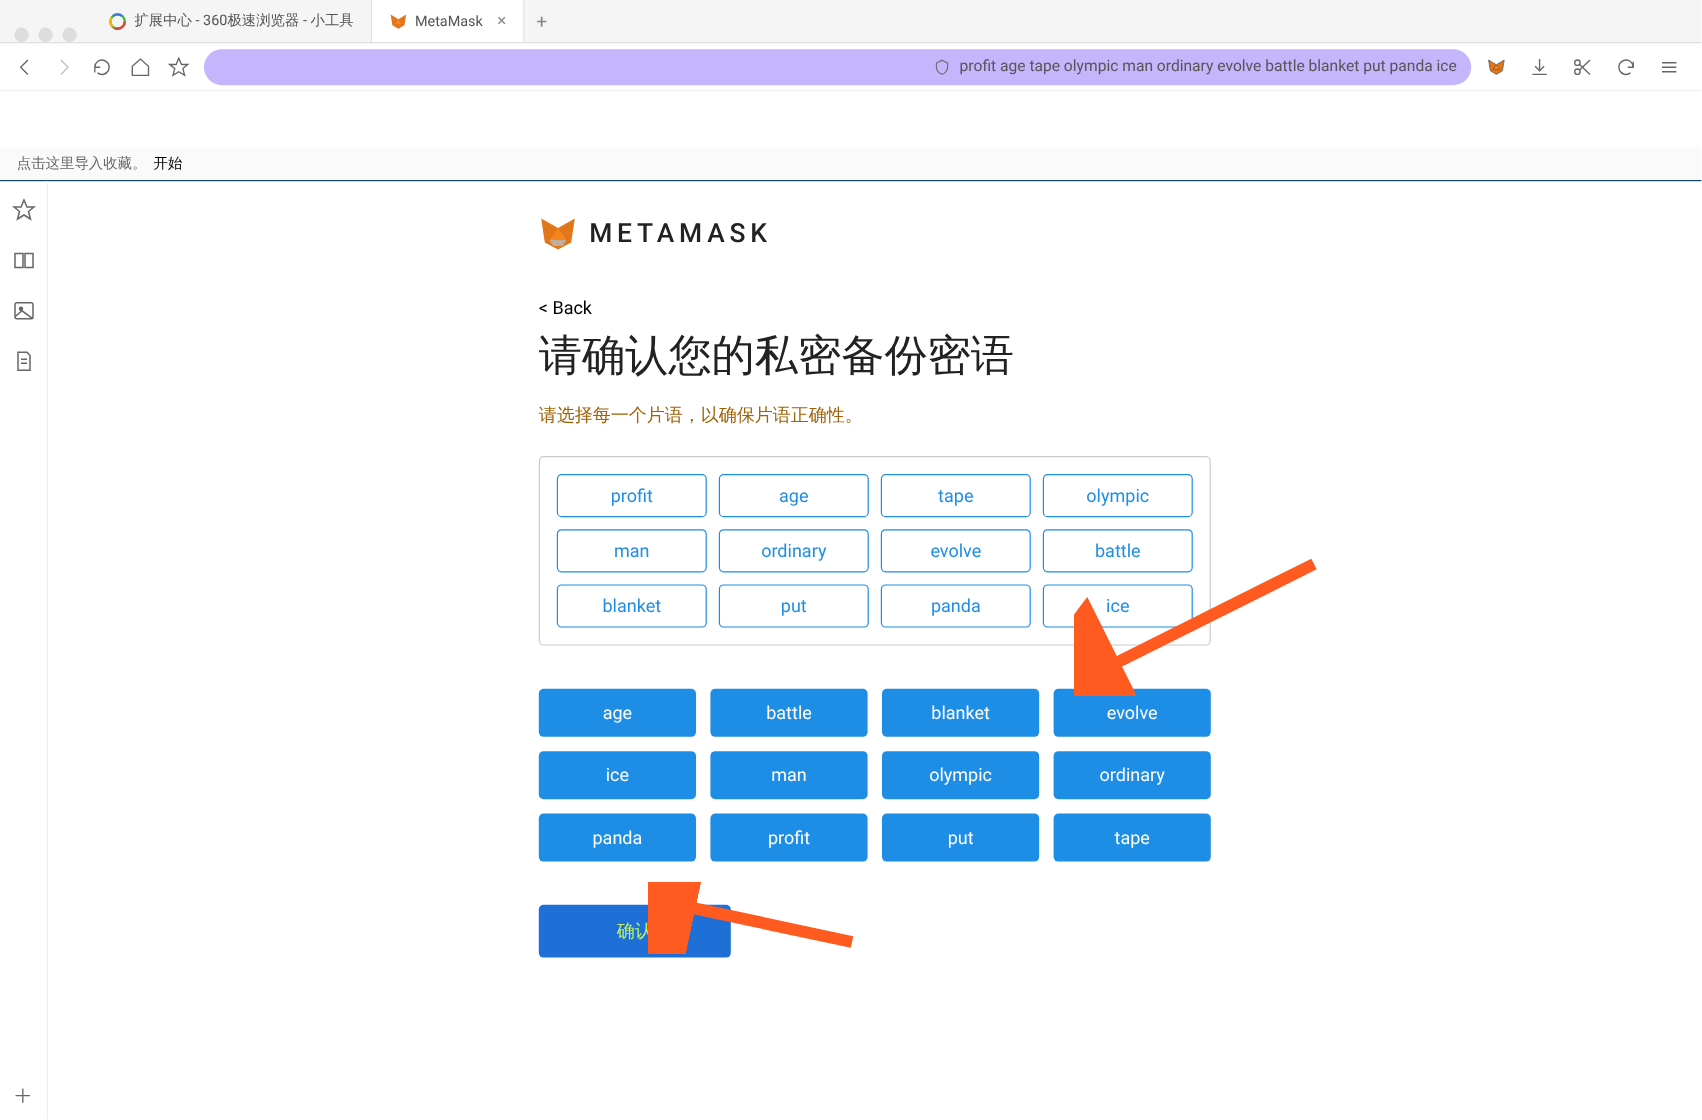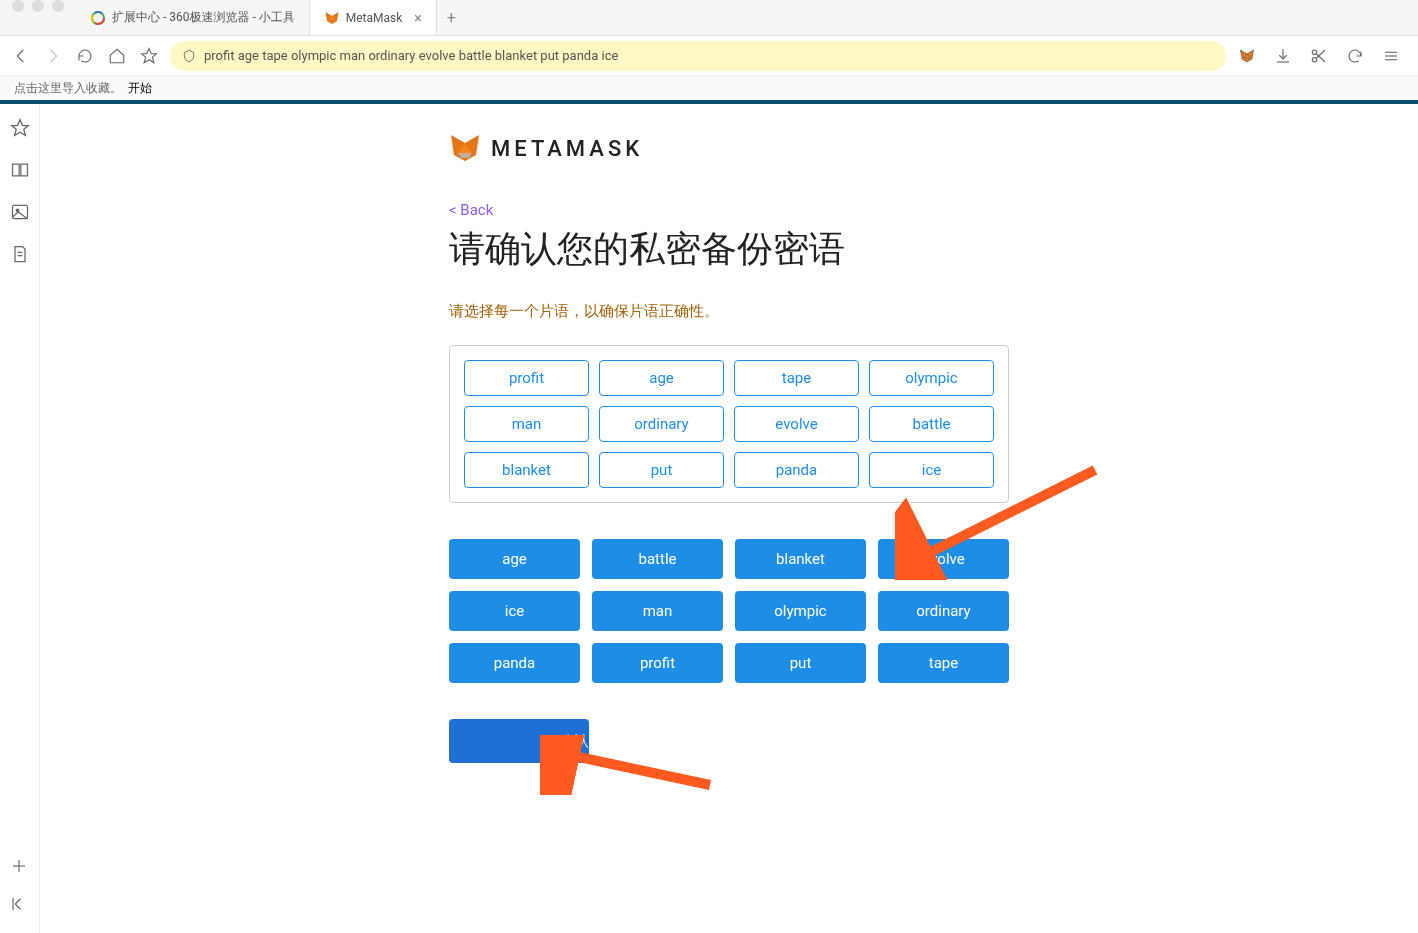--- a/index.html
+++ b/index.html
@@ -1,49 +1,49 @@
 <!DOCTYPE html>
 <html><head>
   <meta charset="utf-8">
   <style>
     * { margin:0; padding:0; box-sizing:border-box; }
     body { font-family: -apple-system, BlinkMacSystemFont, "Segoe UI", Roboto, sans-serif; background:#fff; color:#333; width:1418px; height:933px; overflow:hidden; position:relative; }
-    .titlebar { height:36px; background:#f5f5f5; display:flex; align-items:flex-start; border-bottom:1px solid #e0e0e0; }
+    .titlebar { height:36px; background:#f5f5f5; display:flex; align-items:flex-end; border-bottom:1px solid #e0e0e0; }
     .traffic { display:flex; gap:8px; padding:0 12px; }
     .traffic span { width:12px; height:12px; border-radius:50%; background:#ddd; display:inline-block; }
     .tabs { display:flex; align-items:center; height:100%; }
     .tab { display:flex; align-items:center; gap:6px; padding:0 14px; height:100%; font-size:12px; color:#555; border-right:1px solid #e0e0e0; background:#f5f5f5; cursor:pointer; }
     .tab.active { background:#fff; }
     .tab-fav { width:16px; height:16px; display:inline-flex; align-items:center; justify-content:center; }
     .tab-close { font-size:14px; color:#888; margin-left:6px; }
     .newtab { padding:0 10px; color:#888; font-size:16px; cursor:pointer; }
     .navbar { height:40px; display:flex; align-items:center; padding:0 10px; gap:10px; border-bottom:1px solid #eee; }
     .nav-icon { width:22px; height:22px; display:inline-flex; align-items:center; justify-content:center; color:#666; cursor:pointer; font-size:16px; }
-    .addr { flex:1; display:flex; align-items:center; height:30px; background:#fef9c3; border-radius:15px; padding:0 12px; gap:8px; font-size:13px; color:#555; }
+    .addr { flex:1; display:flex; align-items:center; height:30px; background:#c4b5fd; border-radius:15px; padding:0 12px; gap:8px; font-size:13px; color:#555;justify-content:flex-end; }
     .addr svg, .nav-icon svg { stroke:#666; fill:none; stroke-width:1.5; }
     .right-icons { display:flex; align-items:center; gap:14px; padding-right:6px; }
-    .bookbar { height:28px; display:flex; align-items:center; padding:0 14px; font-size:12px; color:#666; background:#fafafa; border-bottom:4px solid #0c4a6e; }
+    .bookbar { height:28px; display:flex; align-items:center; padding:0 14px; font-size:12px; color:#666; background:#fafafa; border-bottom:1px solid #0c4a6e;margin-top:47px; }
     .bookbar a { color:#000000; text-decoration:none; margin-left:6px; }
     .page-body { display:flex; height:calc(933px - 36px - 40px - 28px); }
     .side { width:40px; border-right:1px solid #eee; display:flex; flex-direction:column; align-items:center; padding-top:14px; gap:22px; position:relative; }
     .side-icon { width:20px; height:20px; color:#666; cursor:pointer; }
     .side-icon svg { stroke:#666; fill:none; stroke-width:1.5; }
     .side-bottom { position:absolute; bottom:18px; left:0; right:0; display:flex; flex-direction:column; align-items:center; gap:18px; }
     .content { flex:1; overflow:auto; }
     .mm-wrap { max-width:560px; margin:0 auto; padding:28px 0; }
     .mm-logo { display:flex; align-items:center; gap:10px; margin-bottom:36px; margin-left:0; }
     .mm-logo .brand { font-size:22px; letter-spacing:4px; font-weight:500; color:#222; }
-    .backlink { font-size:15px; color:#8b5cf6; cursor:pointer; margin-bottom:6px; display:inline-block; }
-    .mm-h1 { font-size:36px; font-weight:500; color:#222; margin-bottom:28px; }
+    .backlink { font-size:15px; color:#000000; cursor:pointer; margin-bottom:6px; display:inline-block; }
+    .mm-h1 { font-size:36px; font-weight:500; color:#222; margin-bottom:16px; }
     .mm-sub { font-size:15px; color:#a16207; margin-bottom:24px; }
     .sel-box { border:1px solid #ccc; border-radius:4px; padding:14px; display:grid; grid-template-columns:repeat(4,1fr); gap:10px; margin-bottom:36px; }
     .chip { height:36px; border:1px solid #1e8de6; border-radius:4px; display:flex; align-items:center; justify-content:center; font-size:15px; color:#1e8de6; background:#fff; cursor:pointer; }
     .opt-box { display:grid; grid-template-columns:repeat(4,1fr); gap:12px; margin-bottom:36px; }
     .opt { height:40px; background:#1e8de6; color:#fff; border-radius:4px; display:flex; align-items:center; justify-content:center; font-size:15px; cursor:pointer; }
-    .confirm-btn { width:140px; height:44px; background:#1e6fd6; color:#e5e5e5; font-size:15px; border:none; border-radius:4px; cursor:pointer;text-align:right; }
+    .confirm-btn { width:160px; height:44px; background:#1e6fd6; color:#bef264; font-size:15px; border:none; border-radius:4px; cursor:pointer; }
     .arrow { position:absolute; pointer-events:none; }
     .fox-small { width:16px; height:16px; }
   </style>
 </head>
 <body>
 
 <div class="titlebar">
   <div class="traffic">
     <span></span>
     <span></span>

